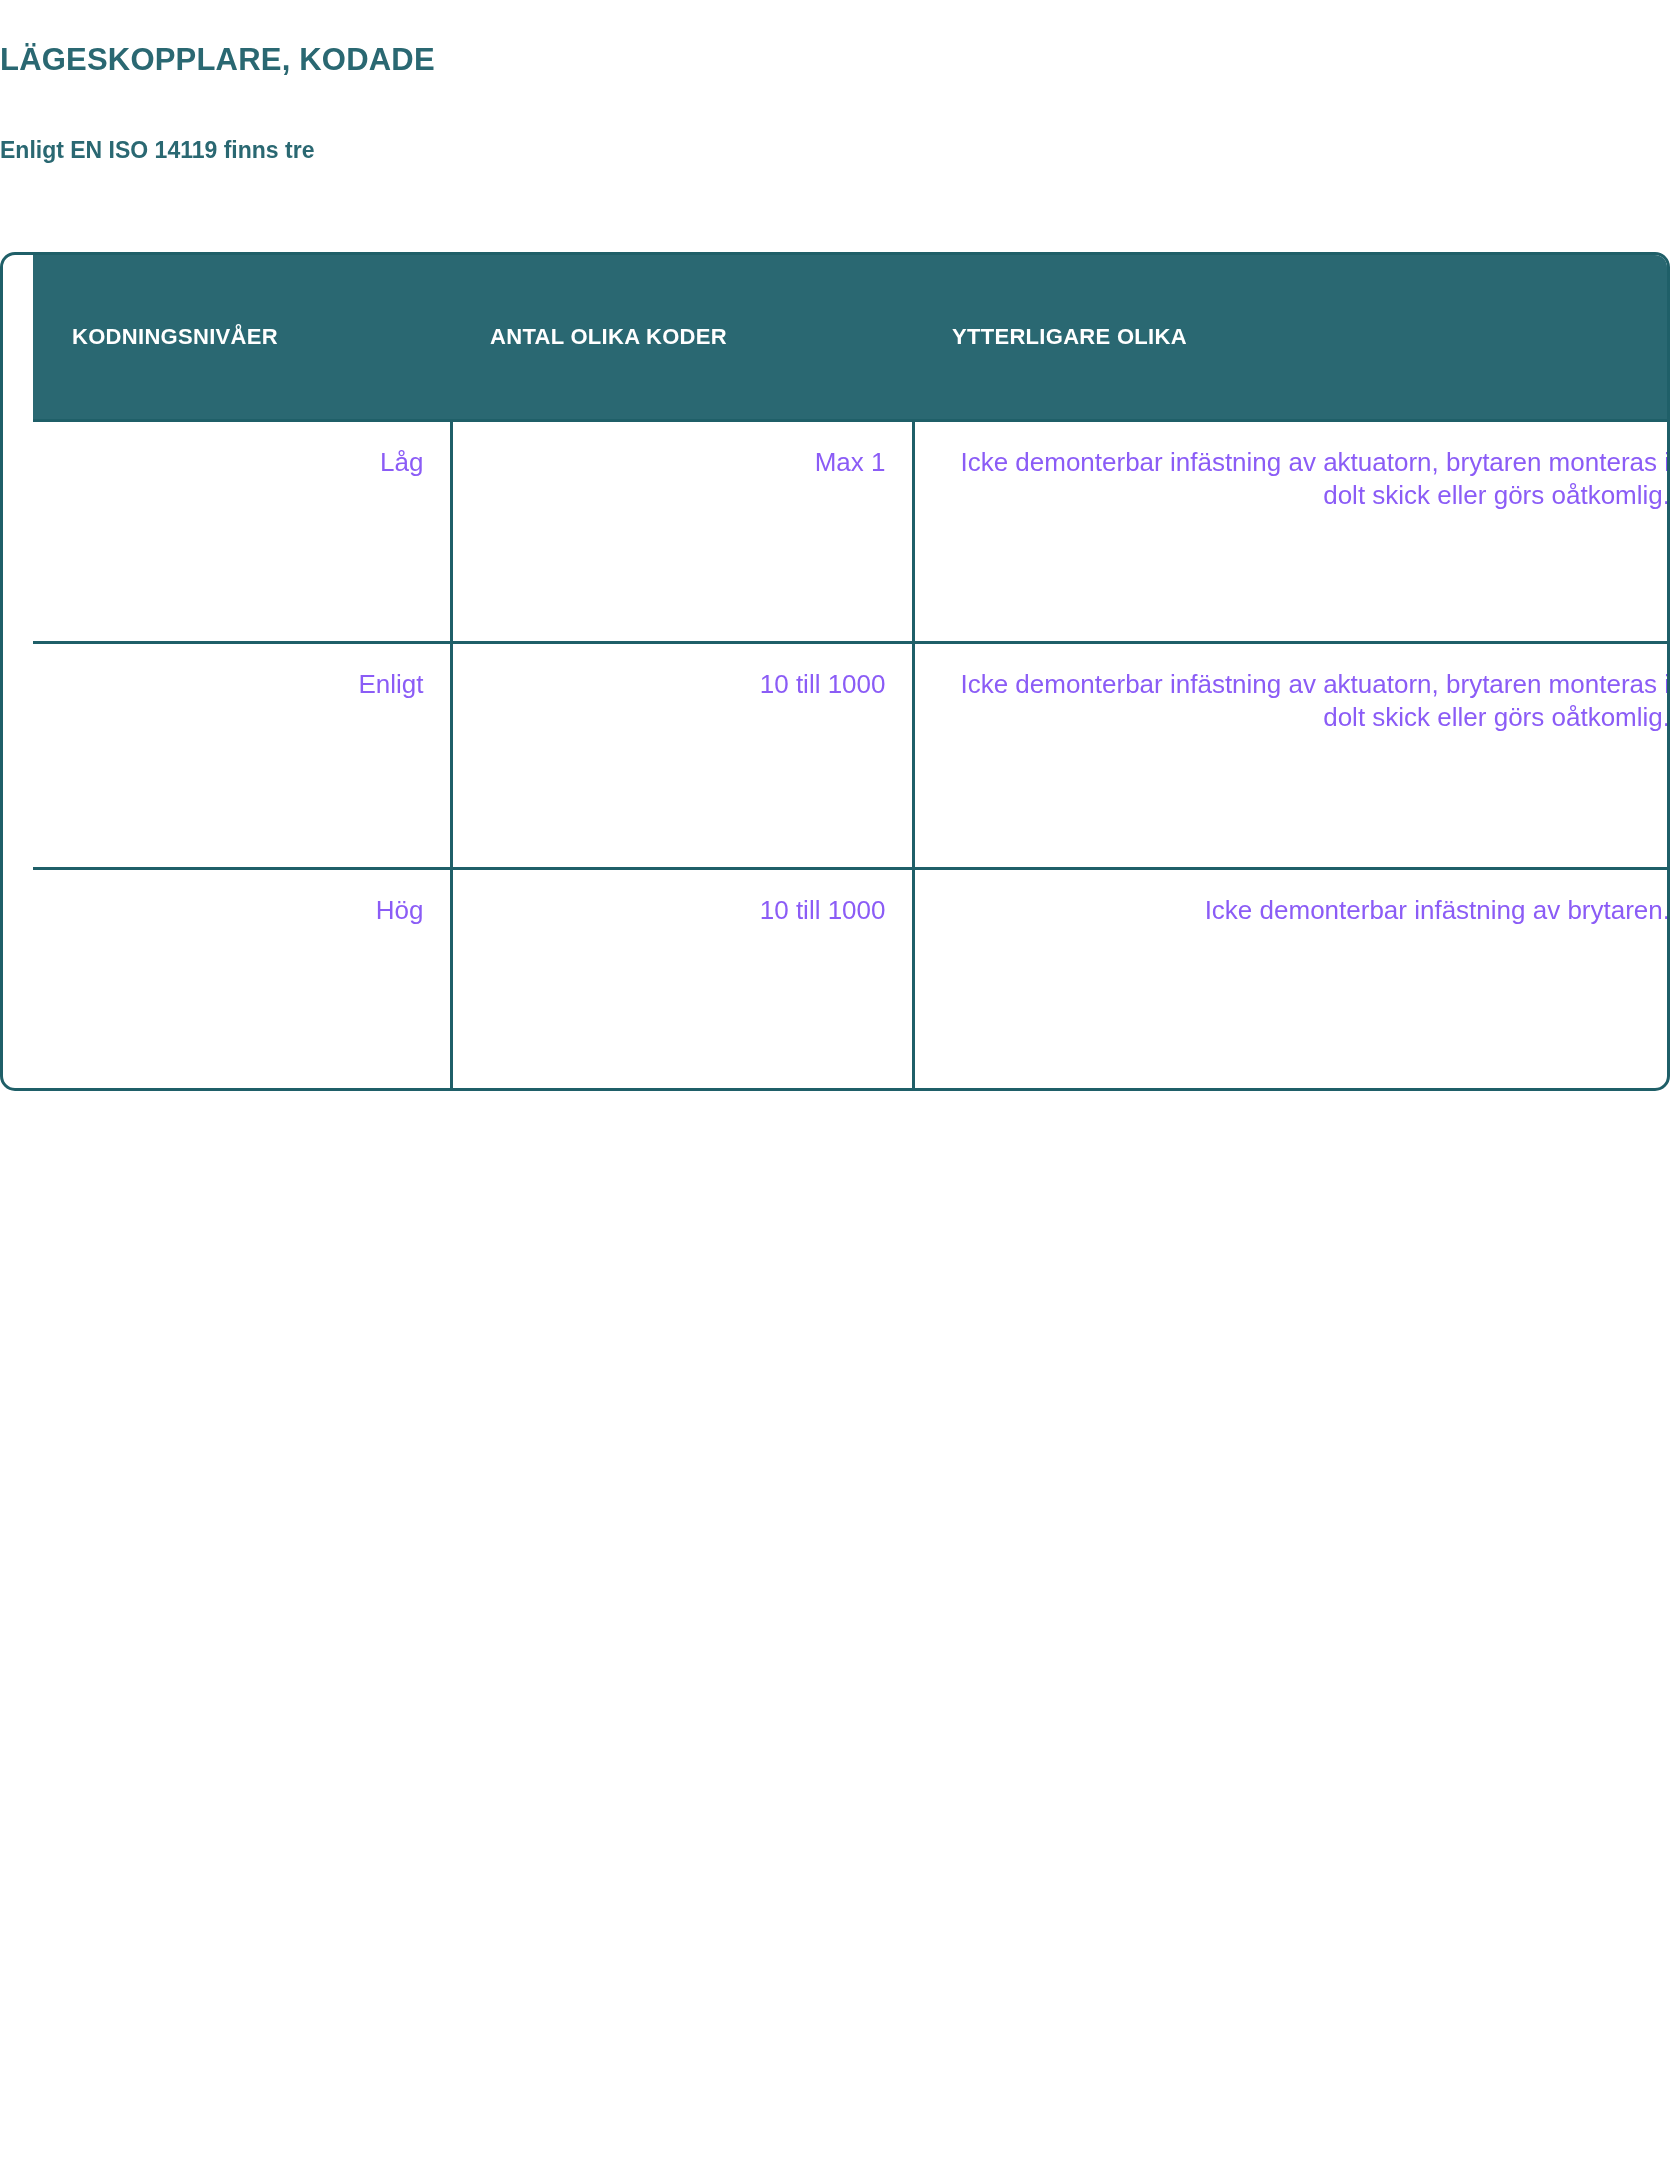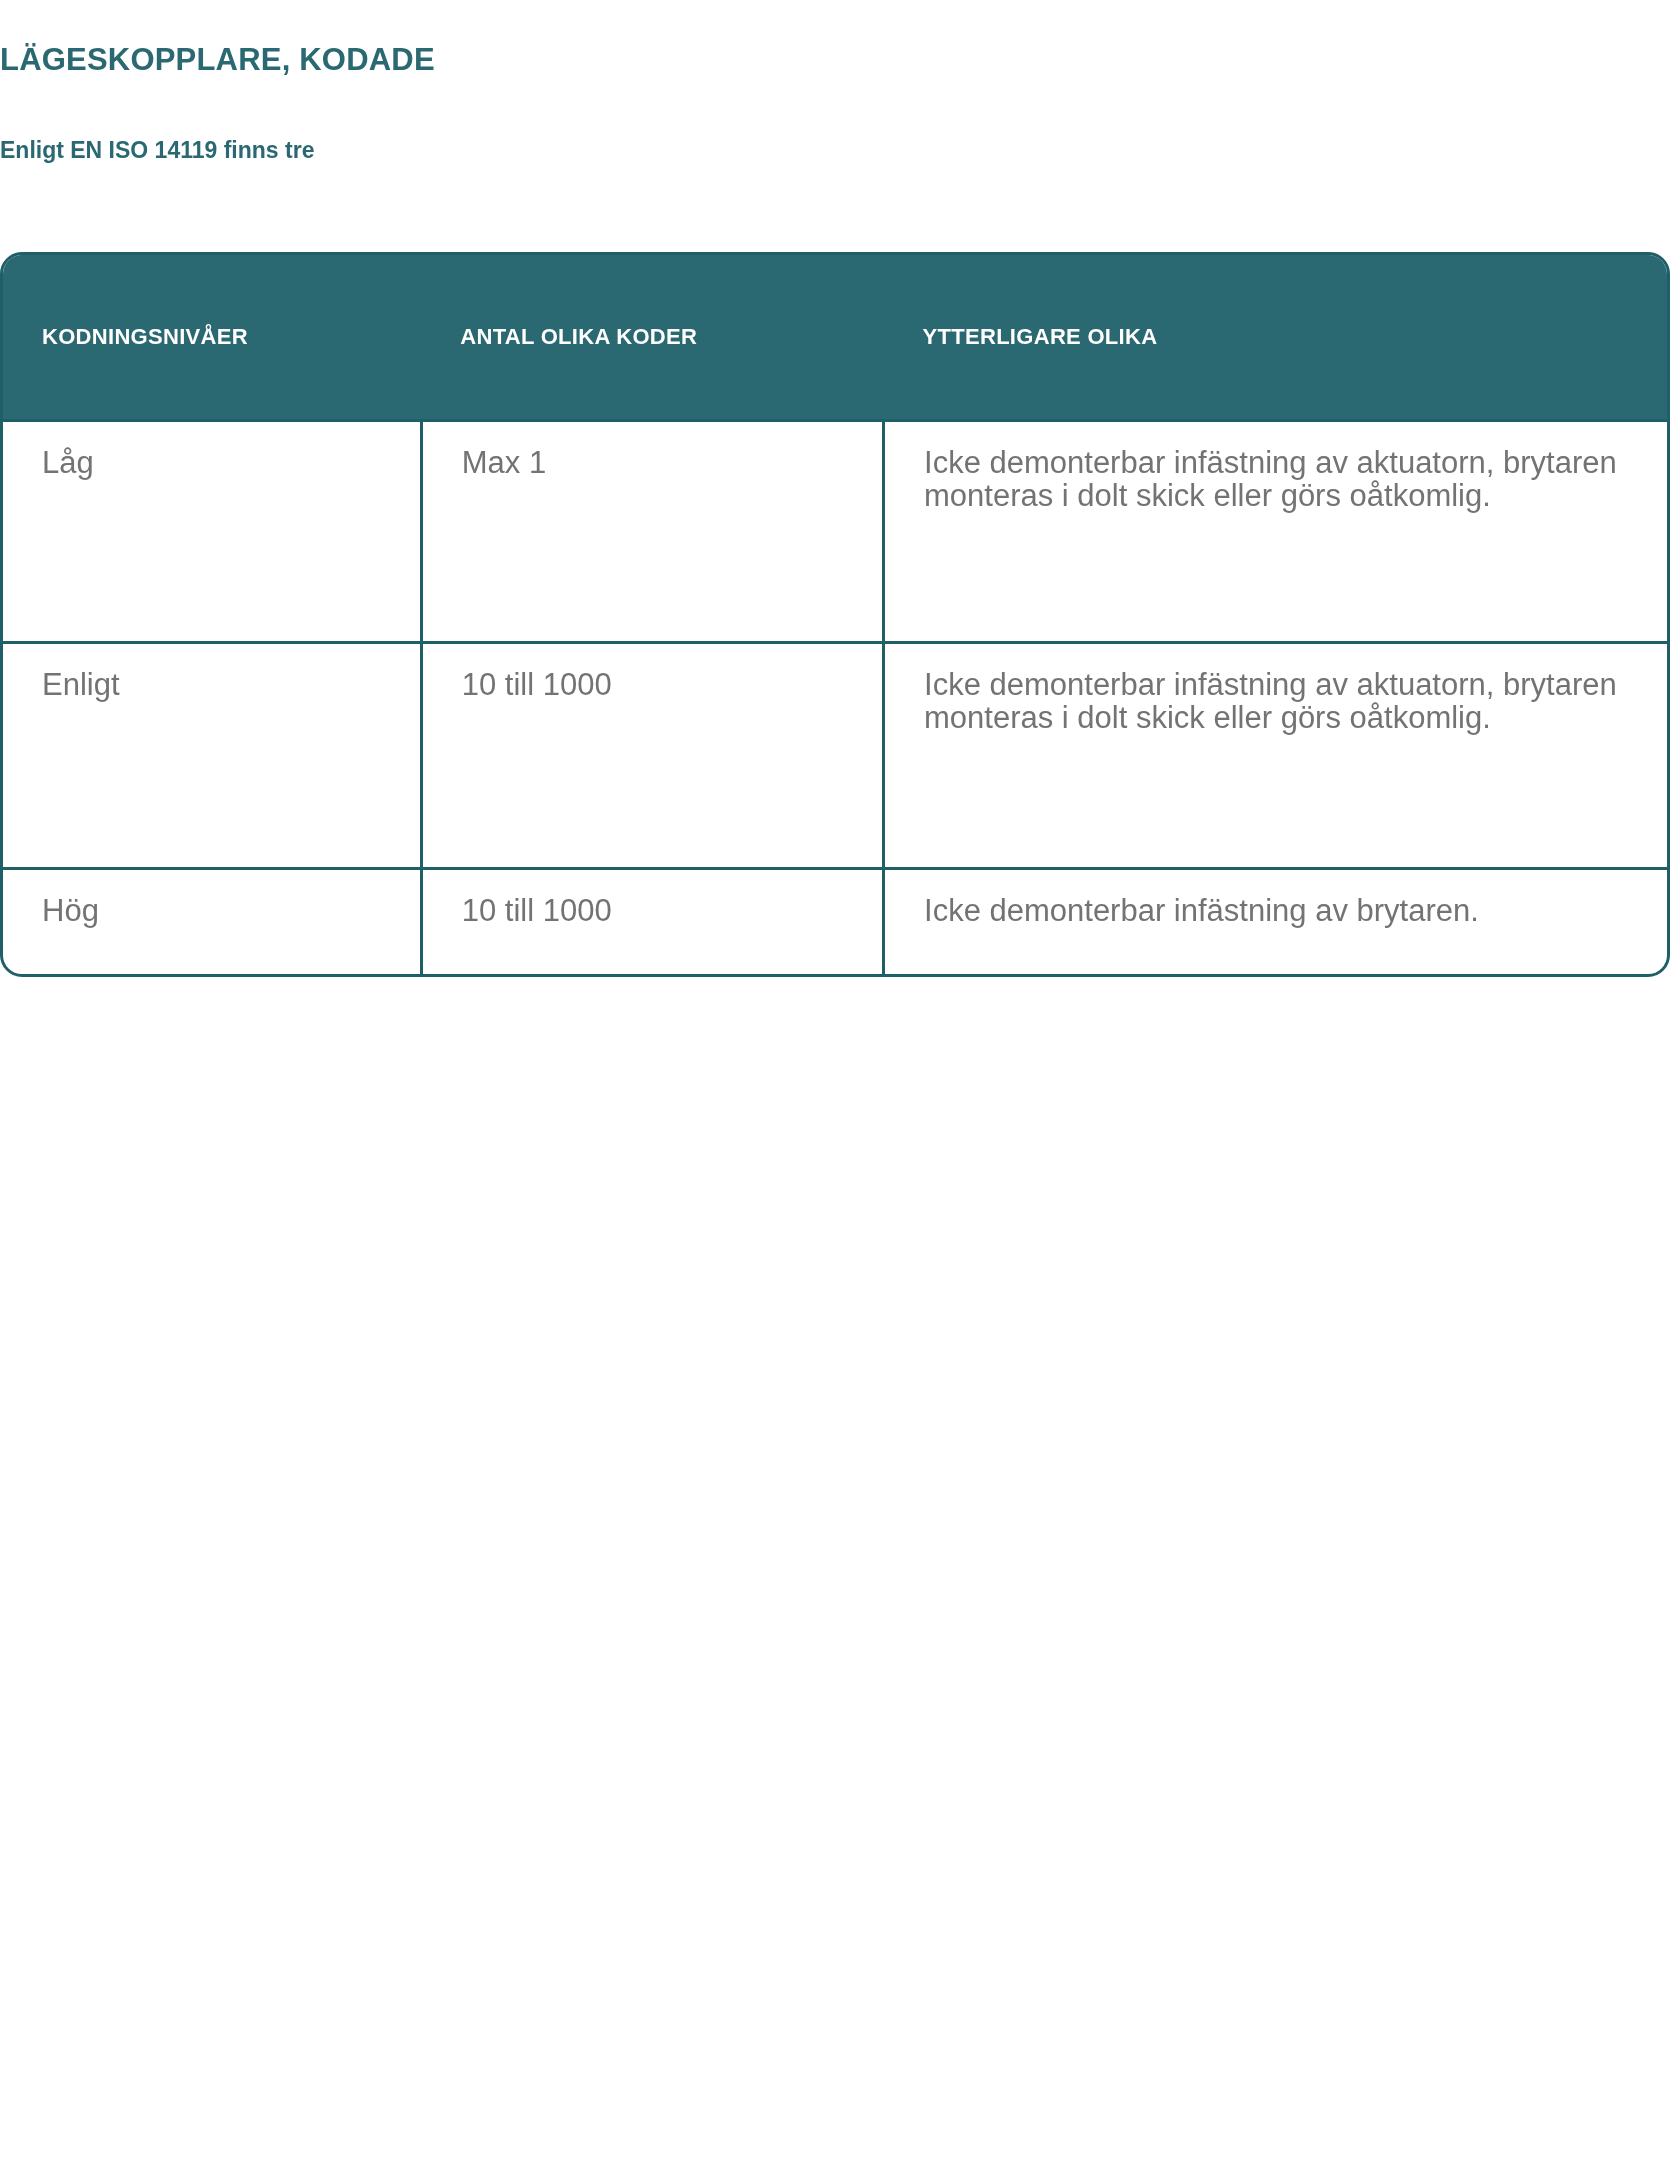--- a/index.html
+++ b/index.html
@@ -48,26 +48,27 @@
     color: #2a6872;
   }
   .intro-line { display: block; white-space: nowrap; }
 
   
   .table-wrap {
     position: absolute;
     left: 0px;
     top: 252px;
     width: 1670px;
-    height: 725px;
+    height: 839px;
     box-sizing: border-box;
     border: 3.5px solid #1f5f68;
-    border-radius: 22px;
+    border-radius: 15px;
     background: #ffffff;
     overflow: hidden;
+    padding-left: 30px;
   }
 
   .data-table {
     width: 100%;
     height: 100%;
     border-collapse: collapse;
     table-layout: fixed;
   }
 
   .data-table col.c1 { width: 418px; }
@@ -83,25 +84,25 @@
     letter-spacing: 0.3px;
     text-align: left;
     vertical-align: middle;
     padding: 0 0 0 39px;
     height: 165px;
     box-sizing: border-box;
     white-space: nowrap;
   }
 
   tbody td {
-    color: #737373;
-    font-size: 31px;
+    color: #8b5cf6;
+    font-size: 26px;
     line-height: 33px;
     font-weight: normal;
-    text-align: left;
+    text-align: right;
     vertical-align: top;
     padding: 24.5px 26px 0 39px;
     box-sizing: border-box;
     border-top: 3.5px solid #1f5f68;
     border-left: 3.5px solid #1f5f68;
   }
   tbody td.first-col { border-left: none; }
 
   tbody tr.r1 td { height: 222px; }
   tbody tr.r2 td { height: 226px; }

